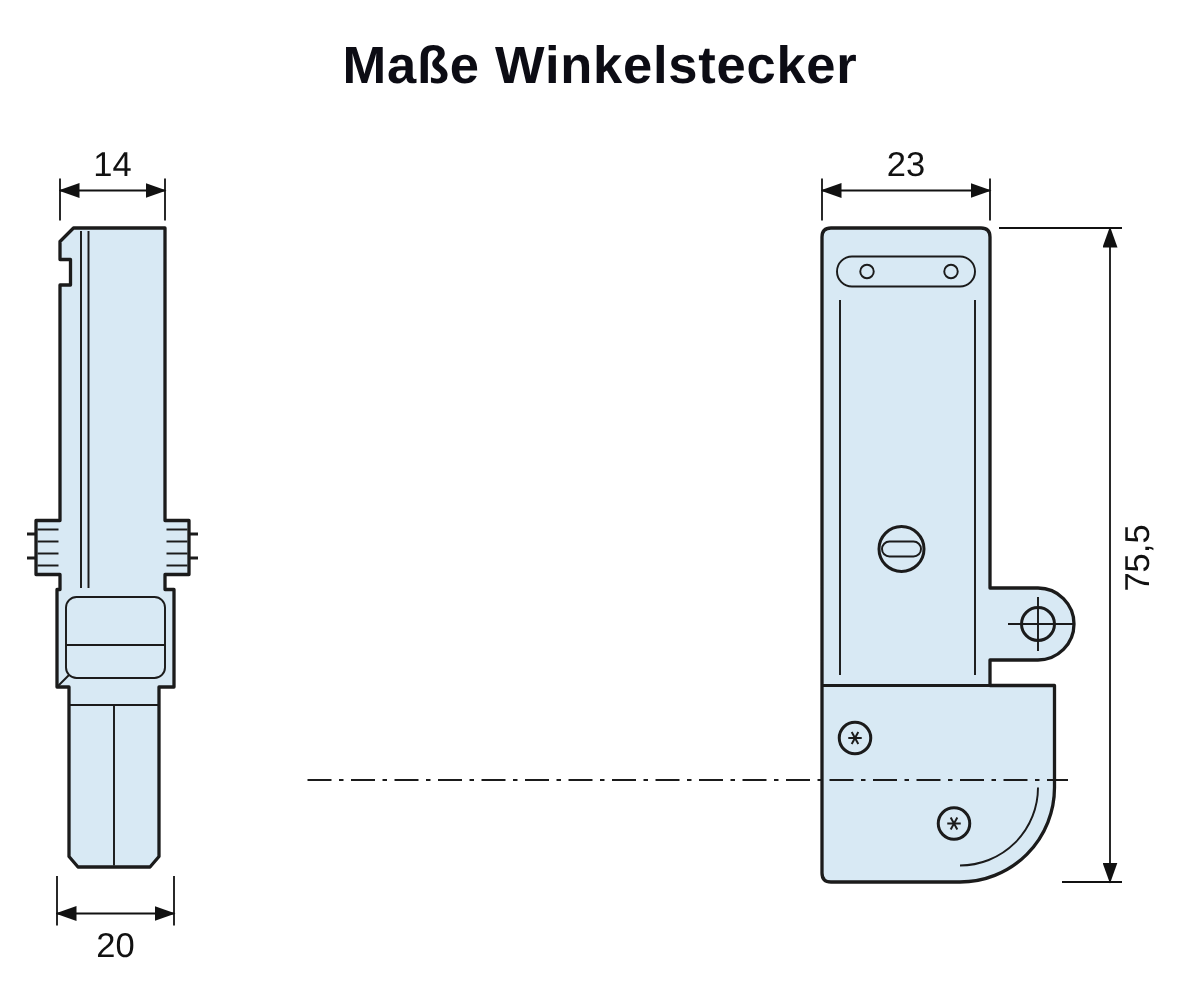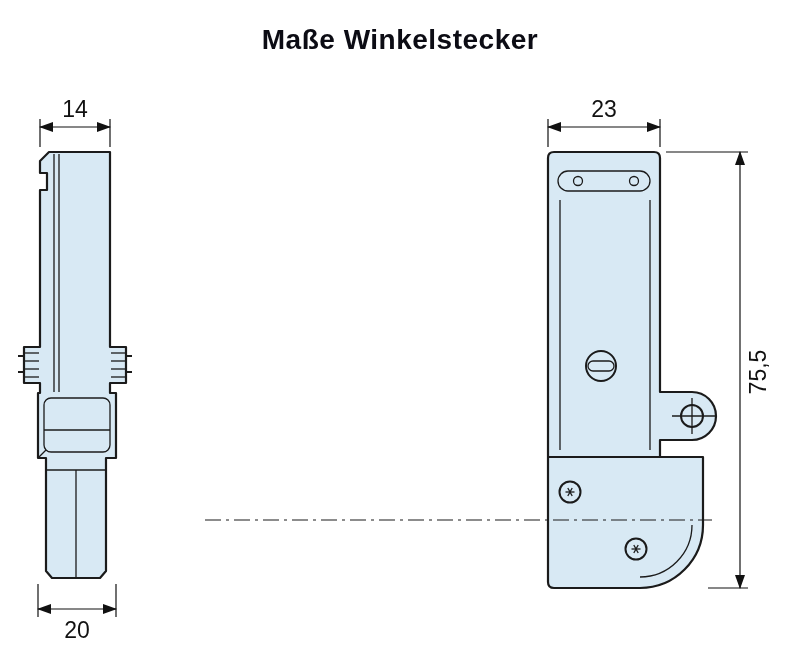--- a/index.html
+++ b/index.html
@@ -13,21 +13,21 @@
     height:659px;
     background:var(--bg-color,#ffffff);
     overflow:hidden;
   }
   #page-title{
     position:absolute;
     top:24px;
     left:0;
     width:100%;
     text-align:center;
-    font-size:28px;
+    font-size:35px;
     font-weight:700;
     letter-spacing:0.5px;
     color:var(--title-color,#0c0c14);
   }
   svg{position:absolute;top:0;left:0;}
   .outline{
     fill:var(--fill-color,#d8e9f4);
     stroke:var(--line-color,#1b1b1b);
     stroke-width:2.2;
     stroke-linejoin:round;

